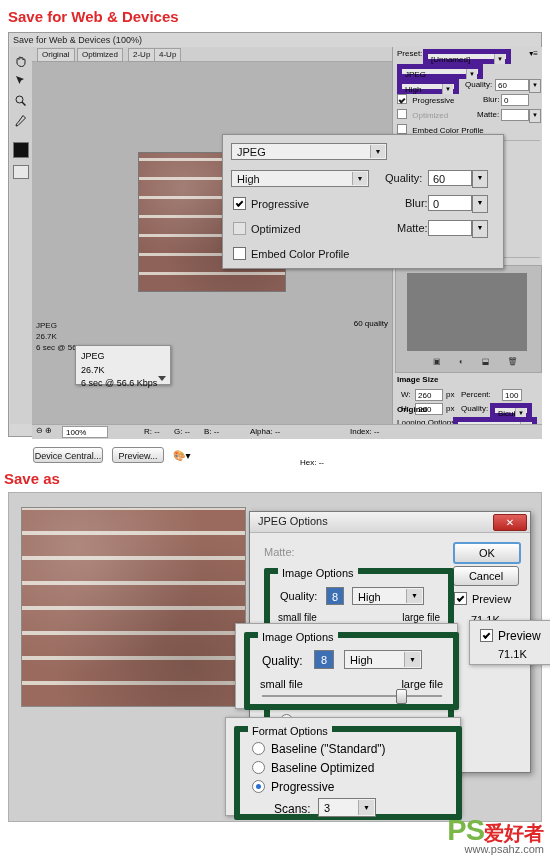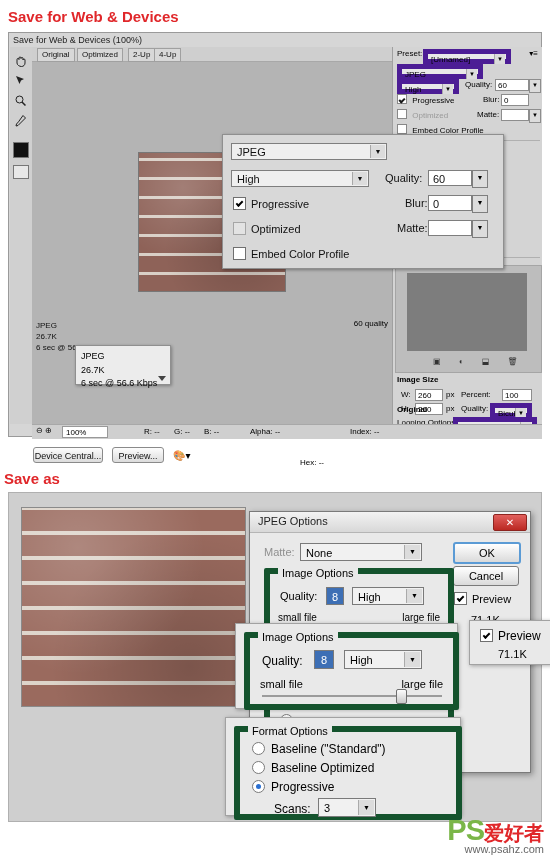--- a/index.html
+++ b/index.html
@@ -326,21 +326,21 @@
       <div style="position:absolute;left:2px;top:0;width:145px;height:106px;background:#bdbdbd;border:1px solid #a5a5a5;"></div>
       <div style="position:absolute;left:14px;top:8px;width:120px;height:78px;background:#7d7d7d;"></div>
       <div style="position:absolute;left:40px;top:92px;font-size:8px;letter-spacing:8px;color:#333;">▣ ◐ ⬓ 🗑</div>
     </div>
     <div style="position:absolute;left:4px;top:328px;font-size:8px;font-weight:bold;">Image Size</div>
     <div class="panel-row" style="position:absolute;left:0;top:340px;width:145px;">
       <span style="position:absolute;left:4px;top:1px;">W:</span>
       <span class="field" style="left:18px;top:0;width:28px;">260</span>
       <span style="position:absolute;left:49px;top:1px;">px</span>
       <span style="position:absolute;left:64px;top:1px;">Percent:</span>
-      <span class="field" style="left:105px;top:0;width:30px;">100</span>
+      <span class="field" style="left:105px;top:0;width:20px;">100</span>
     </div>
     <div class="panel-row" style="position:absolute;left:0;top:354px;width:145px;">
       <span style="position:absolute;left:4px;top:1px;">H:</span>
       <span class="field" style="left:18px;top:0;width:28px;">260</span>
       <span style="position:absolute;left:49px;top:1px;">px</span>
       <span style="position:absolute;left:64px;top:1px;">Quality:</span>
       <span class="combo" style="left:93px;top:0;width:42px;">
         <span>Bicubic</span>
         <span class="arr">▼</span>
       </span>
@@ -419,24 +419,20 @@
       <div class="brickshade"></div>
     </div>
 
   <div id="jpegdlg">
     <div class="titlebar">
       <span class="t">JPEG Options</span>
       <span id="closebtn">✕</span>
     </div>
 
     <span style="position:absolute;left:14px;top:34px;font-size:11px;color:#8f8f8f;">Matte:</span>
-    <span class="dlgcombo" style="left:50px;top:31px;width:122px;">
-      <span>None</span>
-      <span class="arr">▼</span>
-    </span>
 
     <span class="okbtn sel" style="left:203px;top:30px;">OK</span>
     <span class="okbtn" style="left:203px;top:54px;">Cancel</span>
     <span style="position:absolute;left:204px;top:80px;font-size:11px;">
       <span class="bigcb on"></span><span>Preview</span>
     </span>
     <span style="position:absolute;left:221px;top:102px;font-size:11px;">71.1K</span>
 
     <div class="group" style="left:14px;top:56px;width:178px;height:66px;">
       <span class="gt">Image Options</span>

